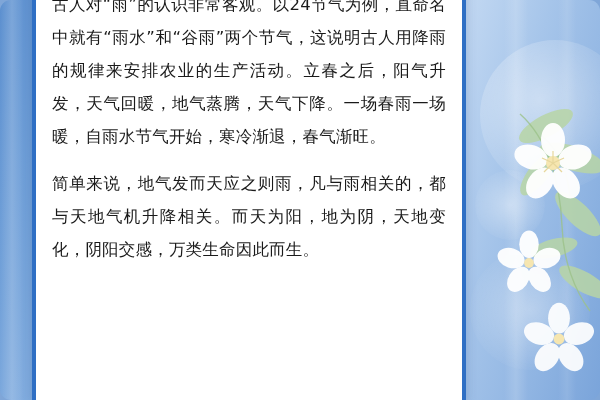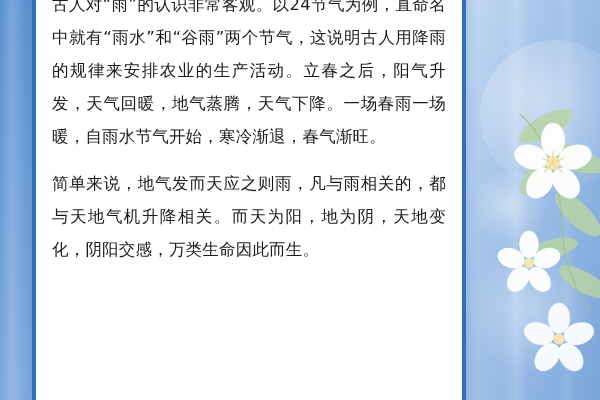--- a/index.html
+++ b/index.html
@@ -23,20 +23,21 @@
        #5b8fcf 0%,
        #6f9fd8 10%,
        #89b2e2 22%,
        #a9c8ec 33%,
        #c6dbf3 44%,
        #d8e6f7 55%,
        #c2d8f2 66%,
        #a6c5ea 78%,
        #8fb4e2 90%,
        #7aa4da 100%);
+    border-radius: 11px;
   }
 
   
   .streaks {
     position: absolute;
     inset: 0;
     background:
       linear-gradient(90deg, rgba(255,255,255,0.00) 0%, rgba(255,255,255,0.18) 2%, rgba(255,255,255,0.00) 4%),
       linear-gradient(90deg, rgba(255,255,255,0.00) 8%, rgba(255,255,255,0.10) 9.5%, rgba(255,255,255,0.00) 11%),
       linear-gradient(90deg, rgba(255,255,255,0.00) 84%, rgba(255,255,255,0.16) 86%, rgba(255,255,255,0.00) 88%),

